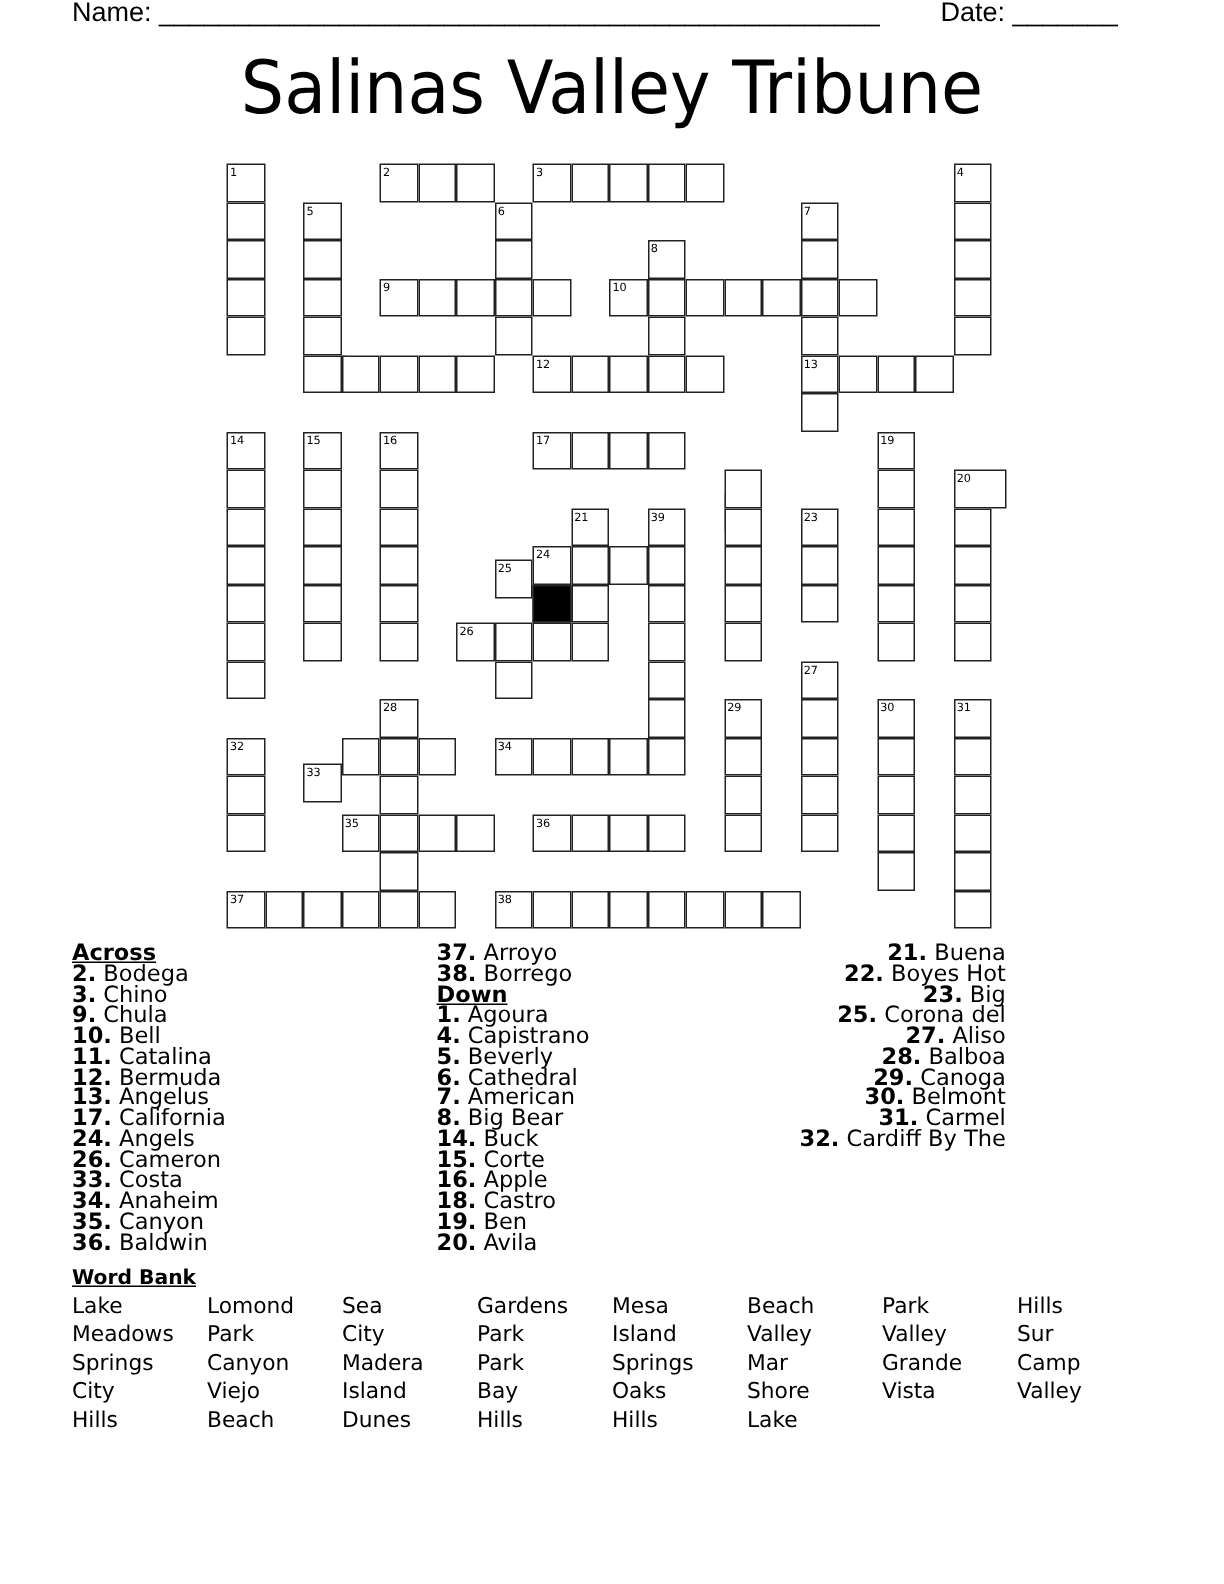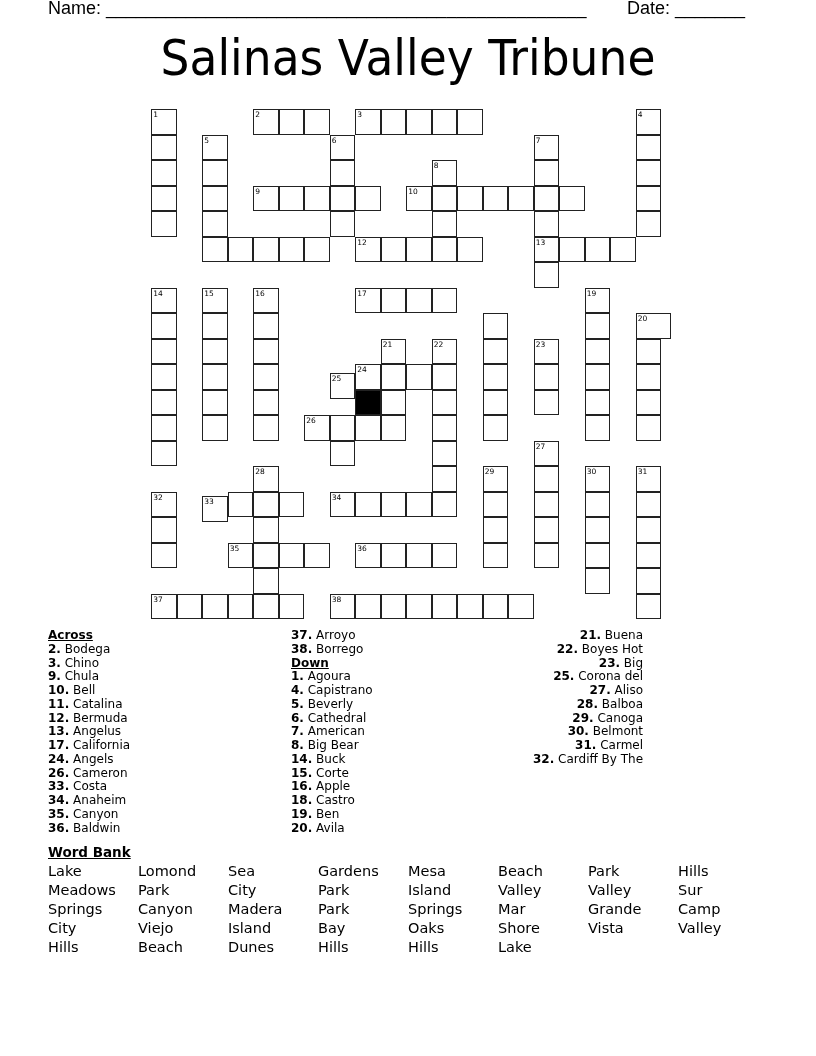--- a/index.html
+++ b/index.html
@@ -5,21 +5,21 @@
   html, body { margin: 0; padding: 0; background: #ffffff; }
   body { width: 816px; height: 1056px; position: relative; overflow: hidden; color: #000; }
   .hdr { position: absolute; top: -2px; font-family: "Liberation Sans", sans-serif; font-size: 18px; white-space: pre; }
   .title { position: absolute; top: 30px; left: 0; width: 816px; text-align: center;
            font-family: "DejaVu Sans", sans-serif; font-size: 49px; letter-spacing: 0px; transform: scaleX(0.93); }
   #grid { position: absolute; left: 0; top: 0; width: 816px; height: 640px; }
   .cell { position: absolute; width: 25.5px; height: 25.5px; box-sizing: border-box;
           border: 1.5px solid #222; background: #fff; margin-left: -0.75px; margin-top: -0.75px; }
   .cell.black { background: #000; }
   .cell .num { position: absolute; left: 1px; top: 0px; font-family: "DejaVu Sans", sans-serif; font-size: 7.5px; line-height: 9px; }
-  .clues { position: absolute; font-family: "DejaVu Sans", sans-serif; font-size: 12px; line-height: 13.75px; }
+  .clues { position: absolute; font-family: "DejaVu Sans", sans-serif; font-size: 15px; line-height: 13.75px; }
   .clues .head { font-weight: bold; text-decoration: underline; }
   .clues .item b { font-weight: bold; }
   .wb-title { position: absolute; left: 48px; top: 844px; font-family: "DejaVu Sans", sans-serif; font-size: 13.5px; font-weight: bold; text-decoration: underline; }
   .wb { position: absolute; left: 48px; top: 862px; font-family: "DejaVu Sans", sans-serif; font-size: 14.5px; line-height: 19px; }
   .wb-col { position: absolute; top: 0; width: 90px; }
 </style>
 </head>
 <body>
 
 <div class="hdr" style="left:48px;">Name: ________________________________________________</div>
@@ -88,21 +88,21 @@
     </div>
     <div class="cell" style="left: 381.5px; top: 365px;"></div>
     <div class="cell" style="left: 407px; top: 365px;"></div>
     <div class="cell" style="left: 432.5px; top: 365px;"></div>
     <div class="cell" style="left: 305px; top: 416px;">
       <span class="num">26</span>
     </div>
     <div class="cell" style="left: 330.5px; top: 416px;"></div>
     <div class="cell" style="left: 356px; top: 416px;"></div>
     <div class="cell" style="left: 381.5px; top: 416px;"></div>
-    <div class="cell" style="left: 203px; top: 480px; margin-top: 16px;">
+    <div class="cell" style="left: 203px; top: 493px; margin-top: 16px;">
       <span class="num">33</span>
     </div>
     <div class="cell" style="left: 228.5px; top: 492.5px;"></div>
     <div class="cell" style="left: 254px; top: 492.5px;"></div>
     <div class="cell" style="left: 279.5px; top: 492.5px;"></div>
     <div class="cell" style="left: 330.5px; top: 492.5px;">
       <span class="num">34</span>
     </div>
     <div class="cell" style="left: 356px; top: 492.5px;"></div>
     <div class="cell" style="left: 381.5px; top: 492.5px;"></div>
@@ -219,21 +219,21 @@
     </div>
     <div class="cell" style="left: 636.5px; top: 339.5px;"></div>
     <div class="cell" style="left: 636.5px; top: 365px;"></div>
     <div class="cell" style="left: 636.5px; top: 390.5px;"></div>
     <div class="cell" style="left: 636.5px; top: 416px;"></div>
     <div class="cell" style="left: 381.5px; top: 339.5px;">
       <span class="num">21</span>
     </div>
     <div class="cell" style="left: 381.5px; top: 390.5px;"></div>
     <div class="cell" style="left: 432.5px; top: 339.5px;">
-      <span class="num">22</span>
+      <span class="num">39</span>
     </div>
     <div class="cell" style="left: 432.5px; top: 390.5px;"></div>
     <div class="cell" style="left: 432.5px; top: 416px;"></div>
     <div class="cell" style="left: 432.5px; top: 441.5px;"></div>
     <div class="cell" style="left: 432.5px; top: 467px;"></div>
     <div class="cell" style="left: 534.5px; top: 339.5px;">
       <span class="num">23</span>
     </div>
     <div class="cell" style="left: 534.5px; top: 365px;"></div>
     <div class="cell" style="left: 534.5px; top: 390.5px;"></div>

